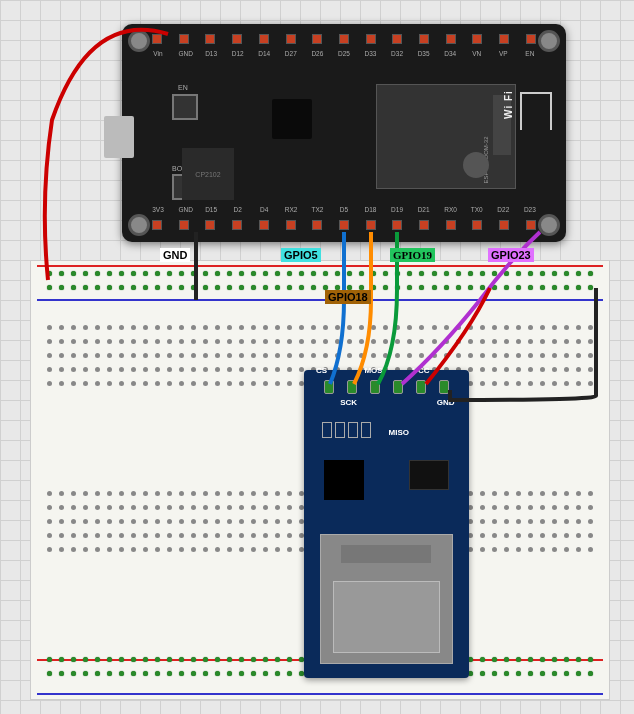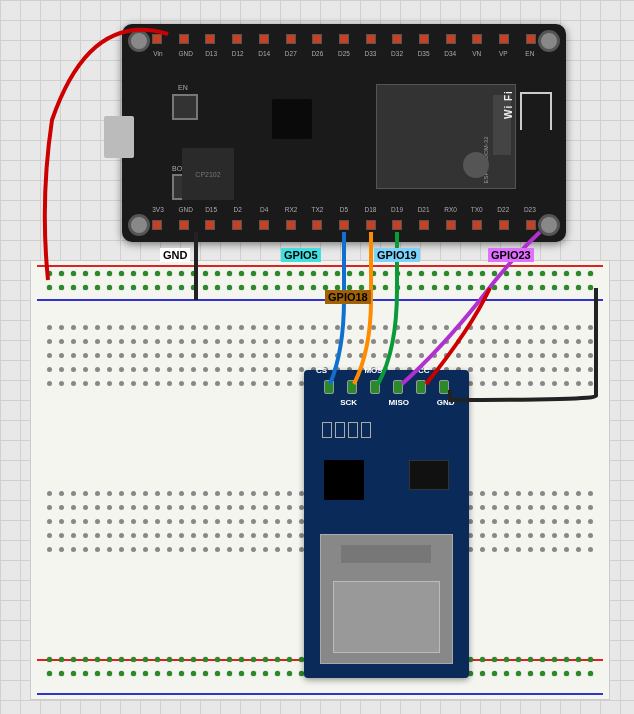--- a/index.html
+++ b/index.html
@@ -899,21 +899,21 @@
     <div class="sd-pin green"></div>
     <div class="sd-pin green"></div>
     <div class="sd-pin green"></div>
     <div class="sd-pin green"></div>
     <div class="sd-pin green"></div>
   </div>
   <div class="sd-pin-labels bot">
       <span style="width: 20px;"></span>
       <span style="width: 20px;">SCK</span>
       <span style="width: 20px;"></span>
-      <span style="width: 20px;">MISO</span>
+      <span style="width: 20px; margin-top: 30px;">MISO</span>
       <span style="width: 20px;"></span>
       <span style="width: 20px;">GND</span>
     </div>
   <div class="jumper-row">
     <div class="jumper"></div>
       <div class="jumper"></div>
       <div class="jumper"></div>
       <div class="jumper"></div>
   </div>
   <div class="sd-chip"></div>
@@ -939,14 +939,14 @@
   <path d="M 540 232 Q 510 260 480 300 Q 440 350 402 384" stroke="#b030d0" stroke-width="4" fill="none"></path>
 
   <path d="M 490 288 Q 470 330 426 384" stroke="#c00" stroke-width="4" fill="none"></path>
 
   <path d="M 596 288 L 596 396 Q 596 400 450 400 L 450 390" stroke="#222" stroke-width="4" fill="none"></path>
 </svg>
 
 <div class="gpio-label" style="left:160px; top:248px; background:#fff;">GND</div>
 <div class="gpio-label" style="left:281px; top:248px; background:#40e0e0;">GPIO5</div>
 <div class="gpio-label" style="left:325px; top:290px; background:#a16207;">GPIO18</div>
-<div class="gpio-label" style="left:374px; top:248px; background:#7dd3fc;">GPIO19</div>
+<div class="gpio-label" style="left:390px; top:248px; background:#22c55e;font-family:Liberation Serif, serif;">GPIO19</div>
 <div class="gpio-label" style="left:488px; top:248px; background:#e070ff;">GPIO23</div>
 
 </body></html>

